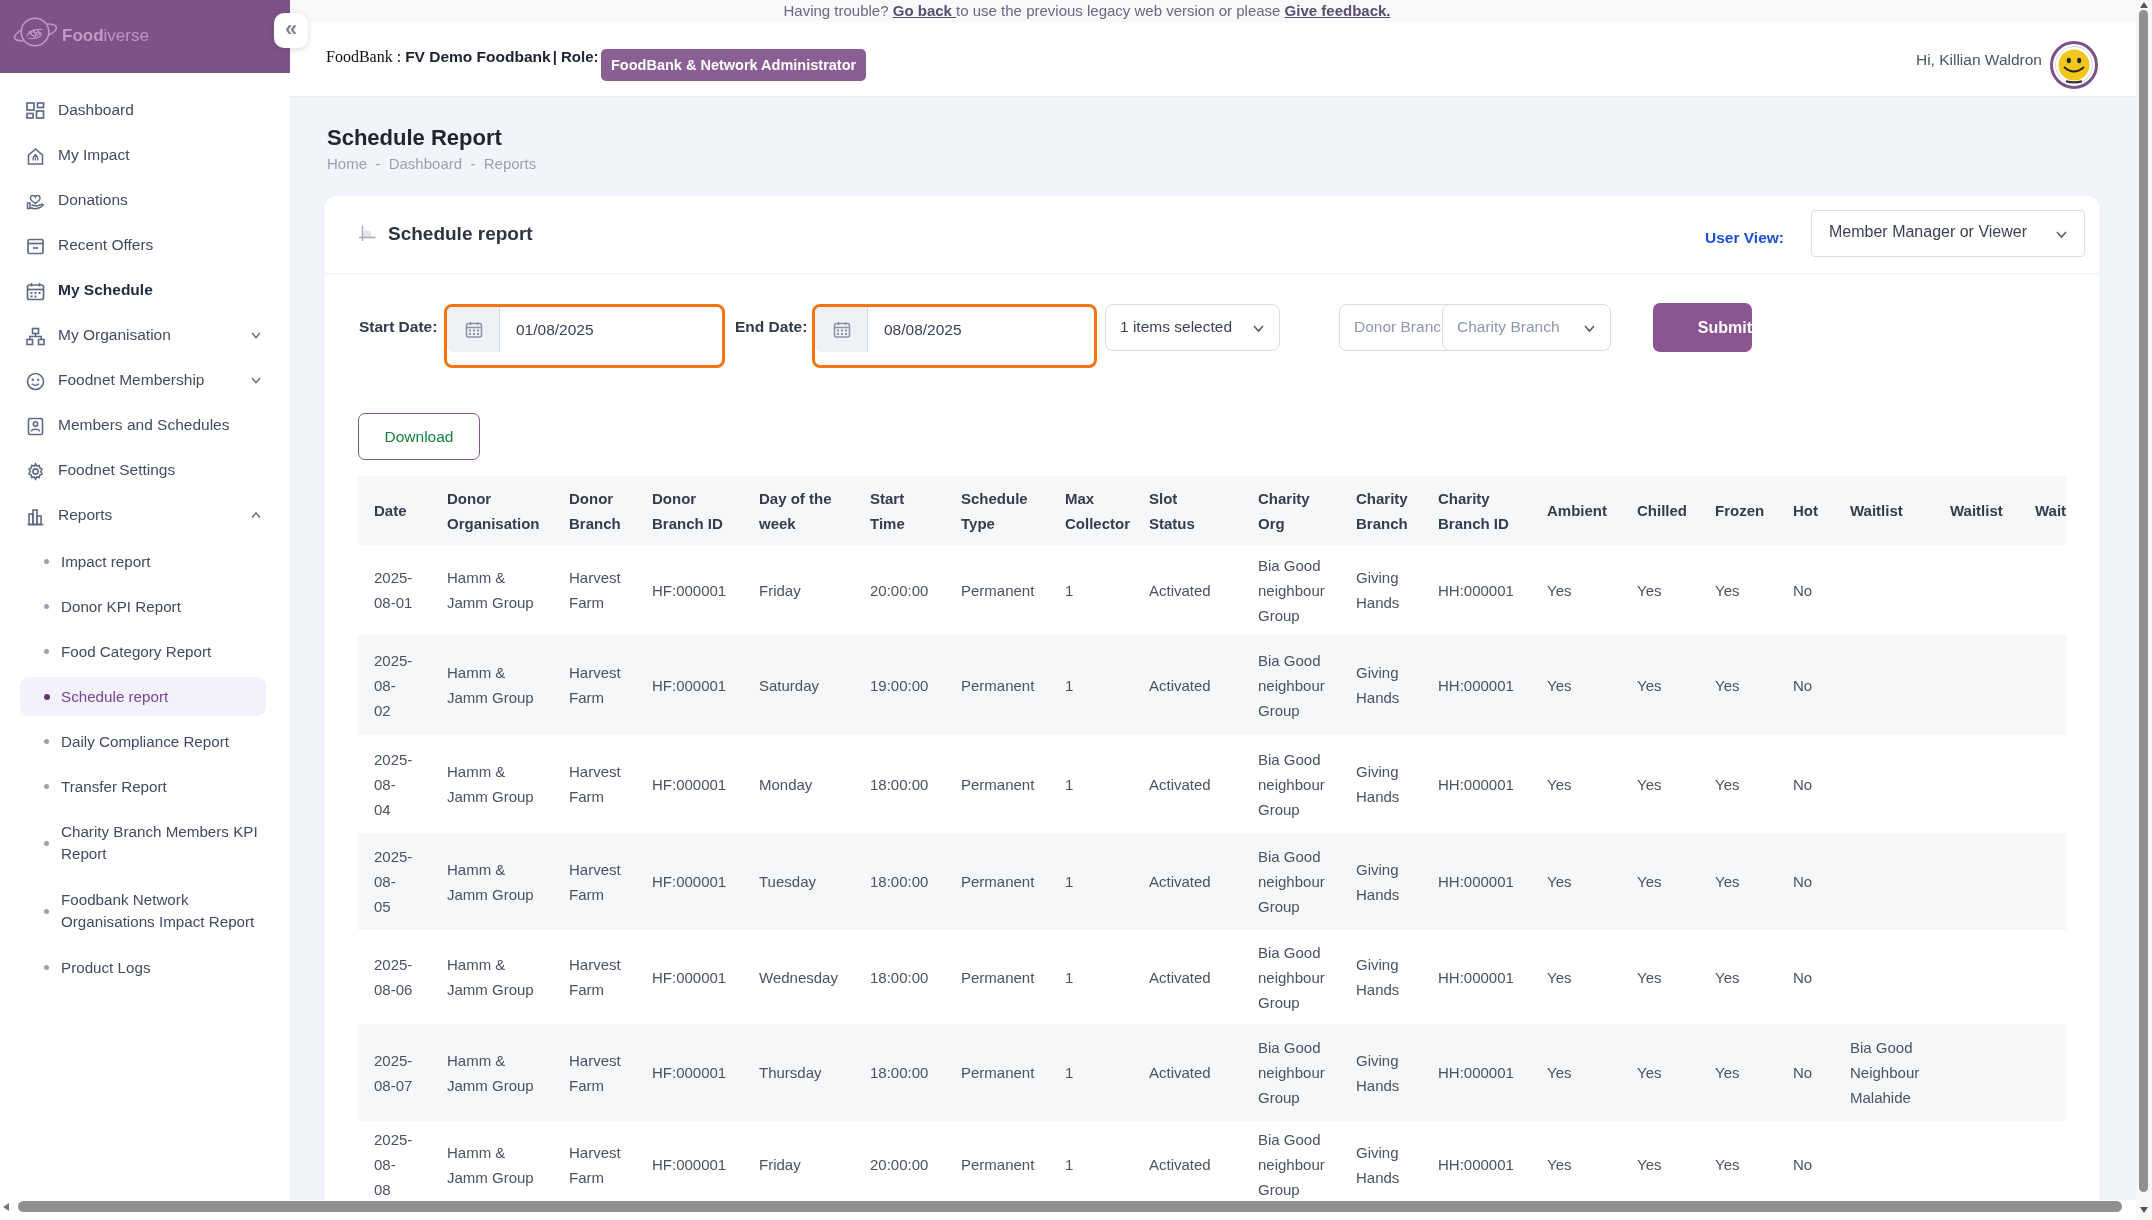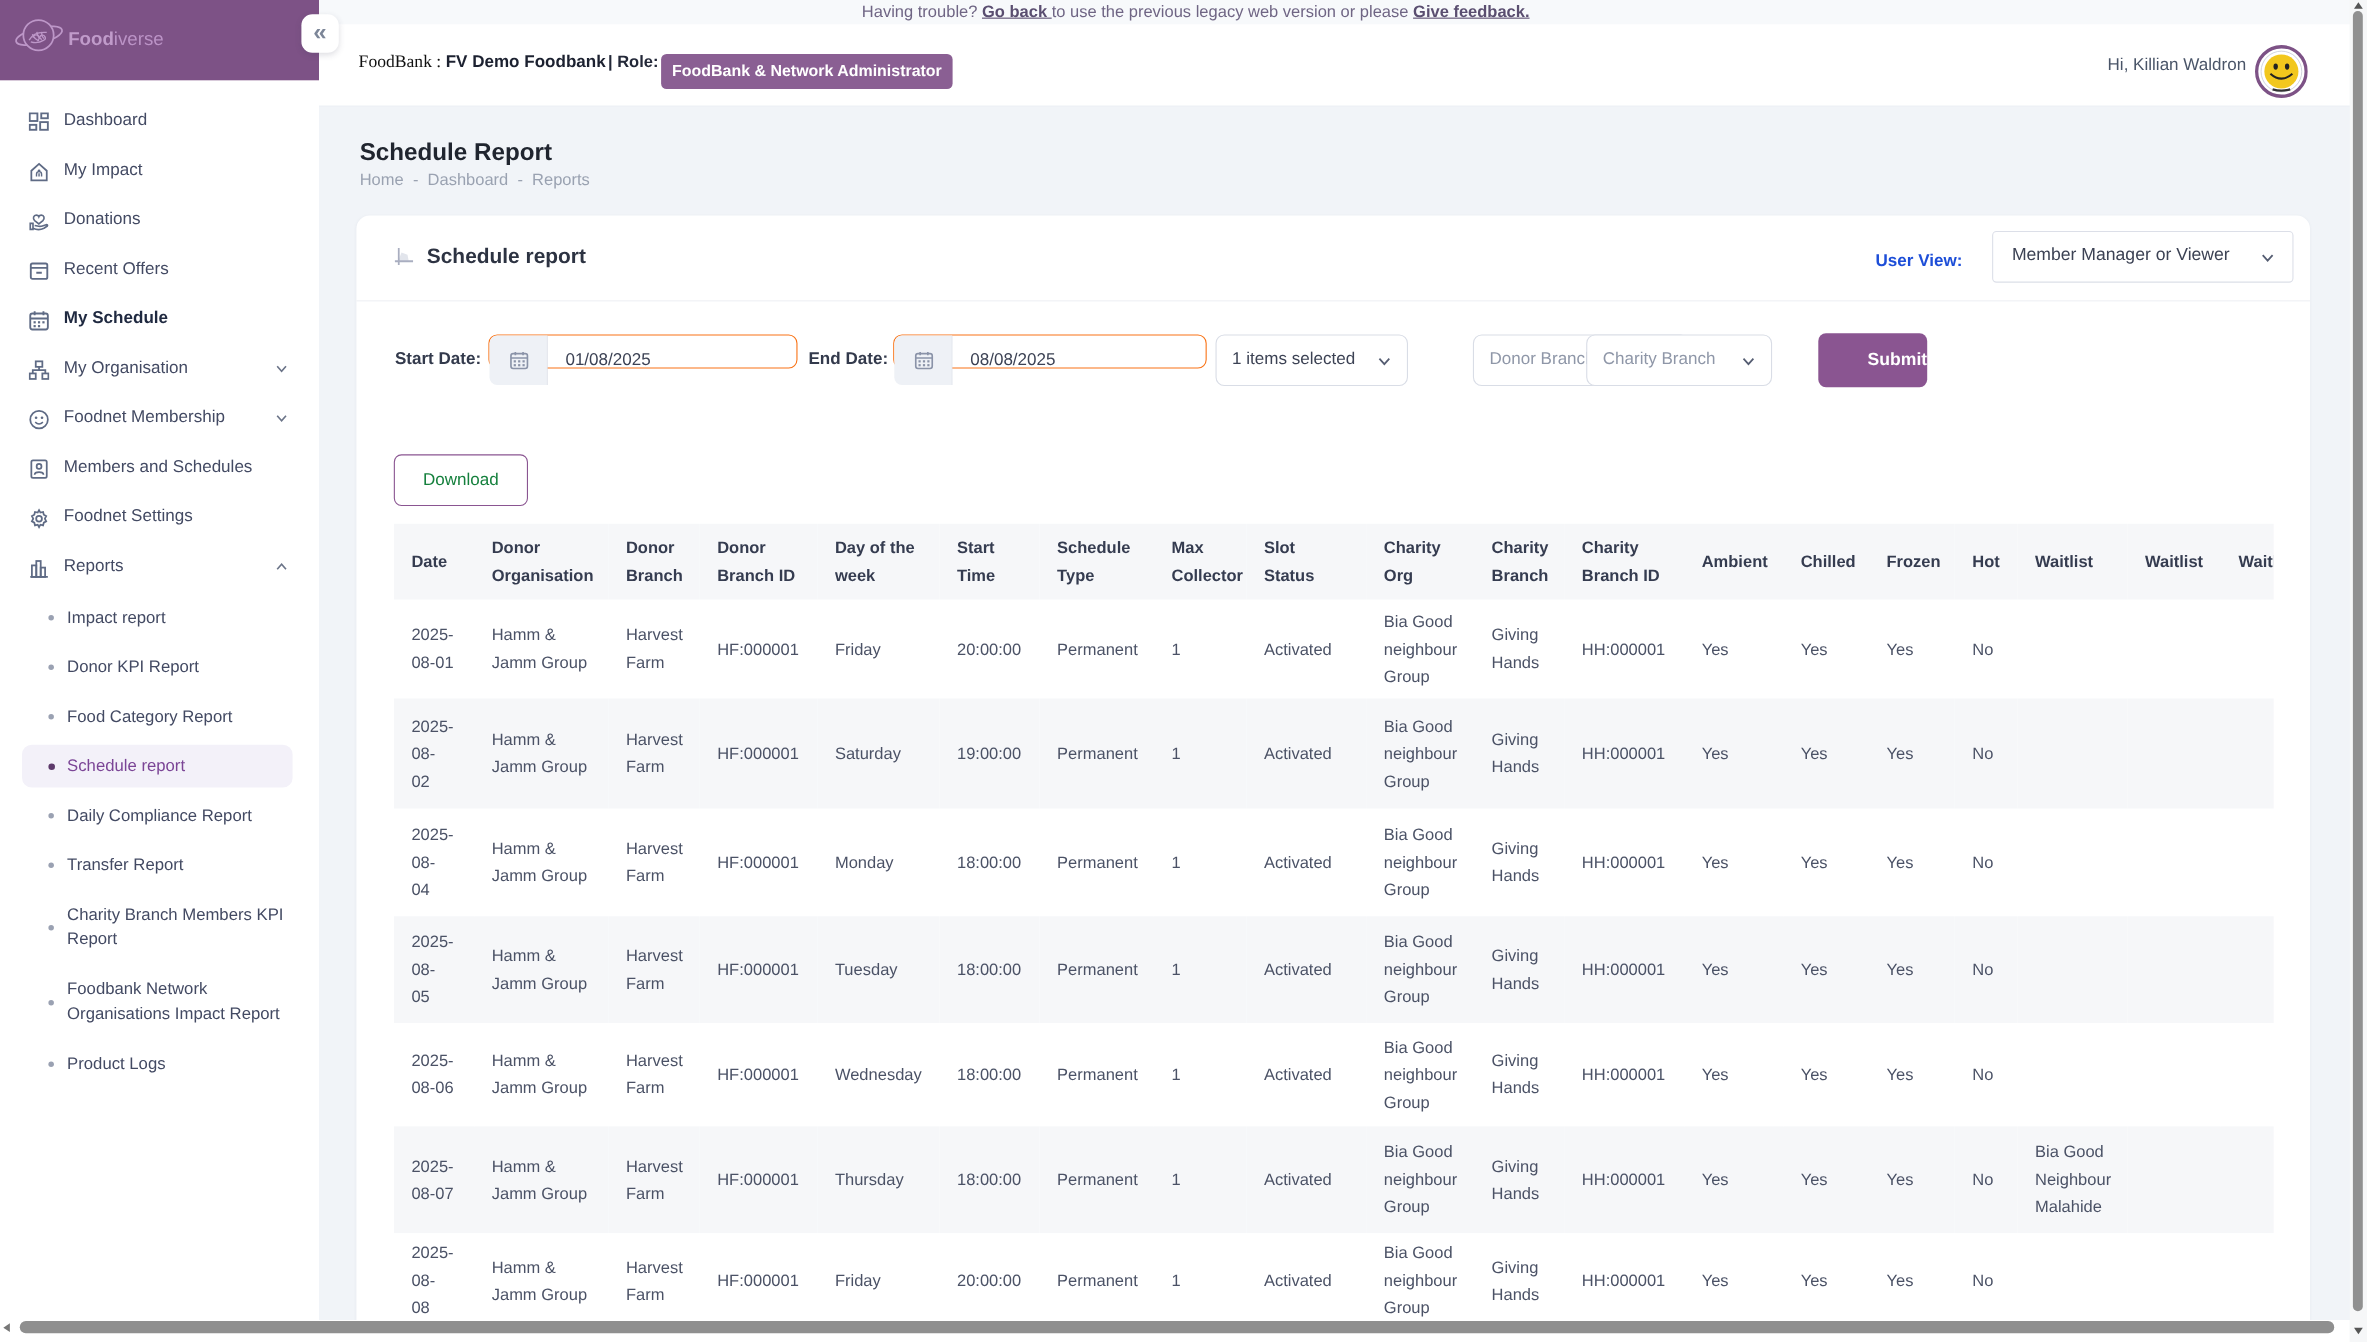--- a/index.html
+++ b/index.html
@@ -42,21 +42,21 @@
 #cardhead { position:absolute; left:0; top:0; width:1776px; height:78px; border-bottom:1px solid #eef0f4; }
 #ctitle { position:absolute; left:64px; top:27px; font-size:19px; font-weight:600; color:#2d3342; }
 #cicon { position:absolute; left:34px; top:28px; width:20px; height:20px; }
 #uvlab { position:absolute; left:1381px; top:33px; font-size:15.5px; font-weight:bold; color:#1d4ed8; }
 #uvsel { position:absolute; left:1469px; top:14px; width:274px; height:47px; border:1px solid #dcdfe8; border-radius:4px;margin-left:18px; }
 #uvsel .t { position:absolute; left:17px; top:12px; font-size:16px; color:#3c4254; font-weight:500; }
 .chev { position:absolute; width:13px; height:13px; }
 
 
 .flabel { position:absolute; font-size:15.5px; font-weight:bold; color:#333a4c; }
-.dinput { position:absolute; height:31px; border:1px solid #f97316; border-radius:8px; background:#fff; }
+.dinput { position:absolute; height:64px; border:3px solid #f97316; border-radius:8px; background:#fff; }
 .dinput .iconbox { position:absolute; left:0; top:0; width:53px; height:45px; background:#eef1f6; border-right:1px solid #d9dde6; border-radius:7px 0 0 7px; }
 .dinput .val { position:absolute; left:69px; top:14px; font-size:15.5px; color:#3c4254; }
 .fsel { position:absolute; height:47px; border:1px solid #d9dde6; border-radius:8px; background:#fff; }
 .fsel .t { position:absolute; left:14px; top:13px; font-size:15.5px; }
 #submit { position:absolute; left:1329px; top:107px; width:99px; height:49px; background:#8a5591; border-radius:7px; color:#fff; font-size:16px; font-weight:bold; text-align:right; line-height:49px; }
 #download { position:absolute; left:34px; top:217px; width:122px; height:47px; border:1px solid #8a5591; border-radius:7px; color:#15803d; font-size:15.5px; text-align:center; line-height:45px; }
 
 
 #tblwrap { position:absolute; left:34px; top:280px; width:1709px; height:920px; overflow:hidden; }
 table { border-collapse:collapse; table-layout:fixed; width:1861px; }

